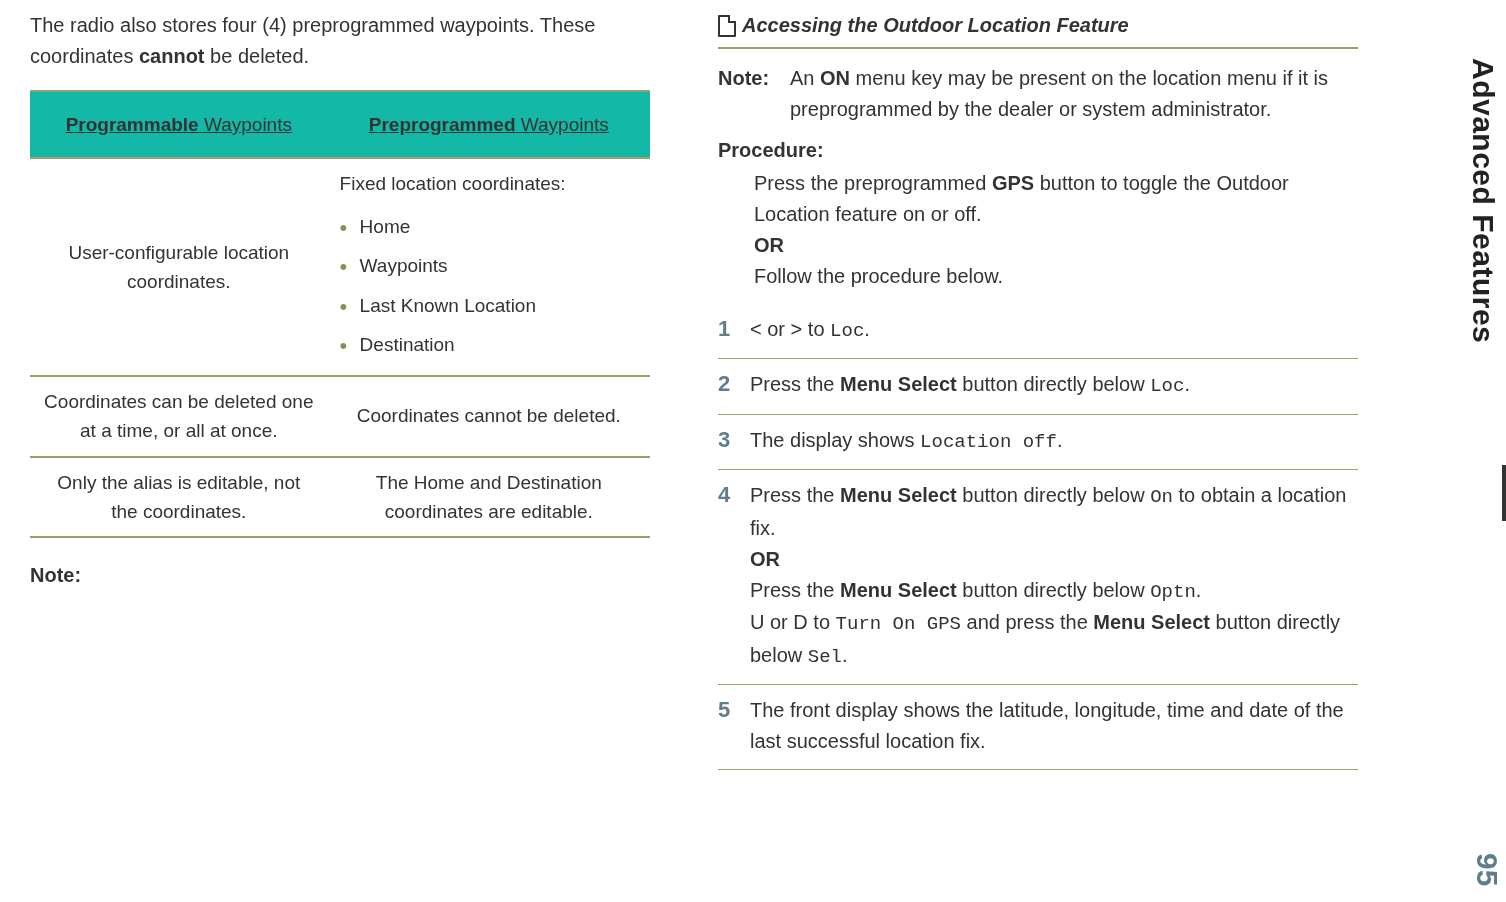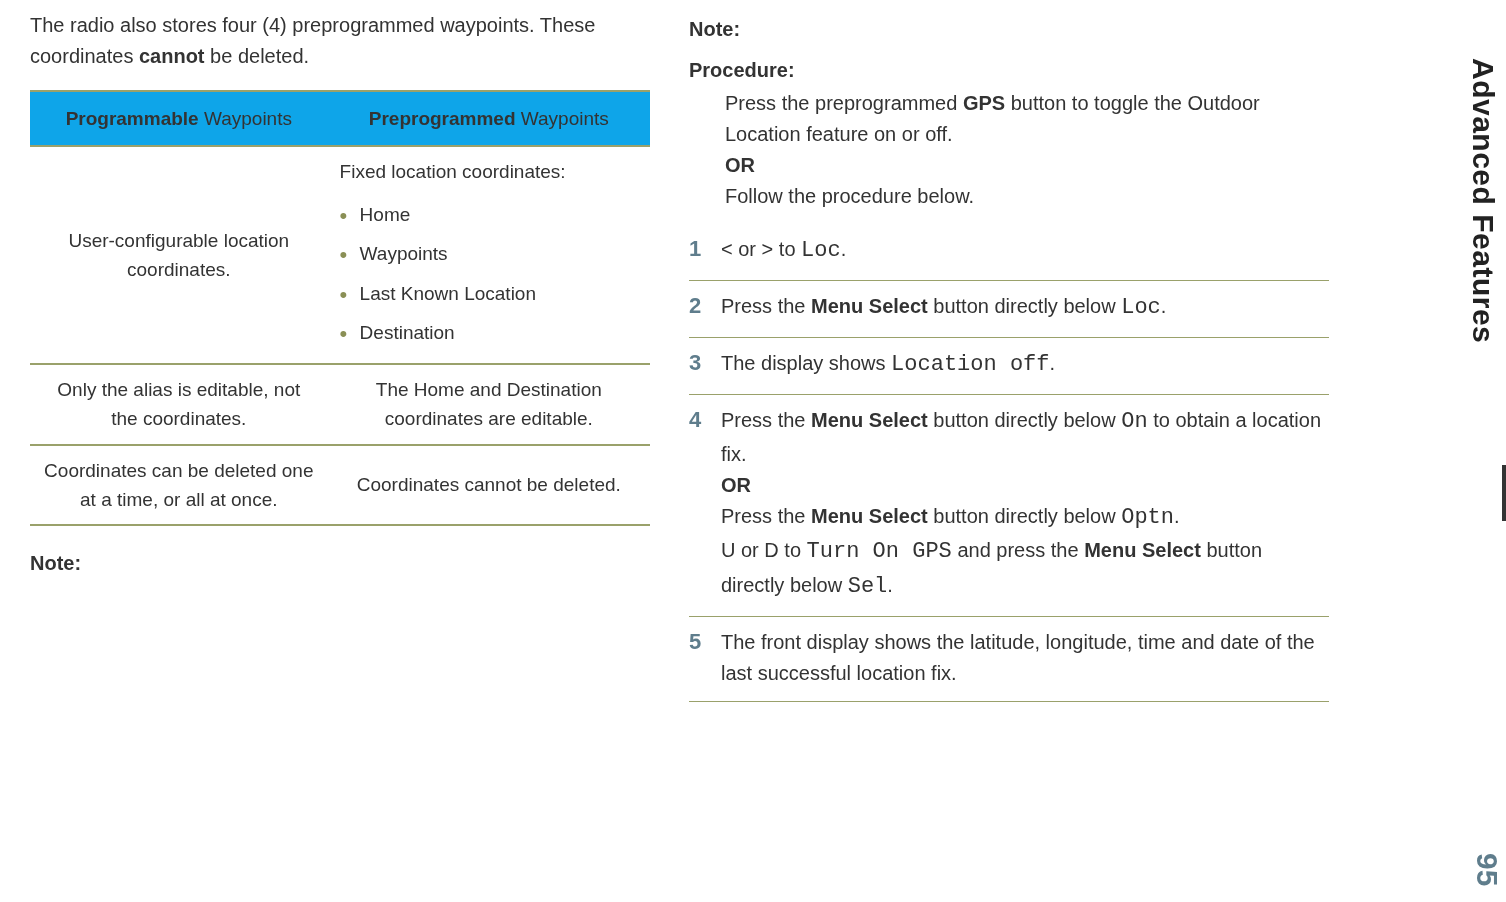--- a/index.html
+++ b/index.html
@@ -9,46 +9,47 @@
     height: 902px;
     font-family: Arial, Helvetica, sans-serif;
     font-size: 20px;
     color: #333;
     position: relative;
     box-sizing: border-box;
   }
   .page {
     display: flex;
     padding: 10px 20px 20px 30px;
-    gap: 39px;
+    gap: 68px;
     height: 100%;
     box-sizing: border-box;
     position: relative;
   }
   .col {
     width: 620px;
     line-height: 1.55;
   }
   .right-col {
     width: 640px;
   }
   b, .bold { font-weight: bold; }
   .intro { margin-bottom: 18px; }
   table {
     border-collapse: collapse;
     width: 100%;
     font-size: 19px;
     margin-bottom: 22px;
   }
   th {
-    background: #0ea5e9;
+    background: #14b8a6;
     border-bottom: 2px solid #9aa16b;
     border-top: 2px solid #9aa16b;
-    padding: 12px 6px;
+    padding: 18px 6px;
     font-weight: normal;
+    text-decoration: underline;
   }
   th .bold { font-weight: bold; }
   td {
     border-bottom: 2px solid #9aa16b;
     padding: 10px 12px;
     vertical-align: middle;
     text-align: center;
   }
   td.leftcell { width:48%; }
   td.rightcell { width:52%; text-align:left; }
@@ -70,21 +71,21 @@
   .doc-icon {
     width:14px; height:18px; border:2px solid #333; border-radius:1px;
     position:relative; display:inline-block;
   }
   .doc-icon::before {
     content:""; position:absolute; top:-2px; right:-2px;
     width:6px; height:6px; background:#fff; border-left:2px solid #333; border-bottom:2px solid #333;
   }
   .proc-label { font-weight:bold; margin-top:8px; margin-bottom:2px; }
   .proc-intro { margin-bottom:12px;margin-left:36px; }
-  .code { font-family: "Courier New", monospace; font-size:22px; }
+  .code { font-family: "Courier New", monospace; font-size:19px; }
   ol.steps { list-style:none; padding:0; margin:0; counter-reset: step; }
   ol.steps > li {
     counter-increment: step;
     position:relative;
     padding: 10px 0 12px 32px;
     border-bottom: 1.5px solid #9aa16b;
   }
   ol.steps > li::before {
     content: counter(step);
     position:absolute; left:0; top:8px;
@@ -131,39 +132,46 @@
             <div style="text-align:left;">Fixed location coordinates:</div>
             <ul>
               <li>Home</li>
               <li>Waypoints</li>
               <li>Last Known Location</li>
               <li>Destination</li>
             </ul>
           </td>
         </tr>
         <tr>
+          <td class="leftcell">Coordinates can be deleted one at a time, or all at once.</td>
+          <td>Coordinates cannot be deleted.</td>
+        </tr>
+        <tr>
           <td class="leftcell">Only the alias is editable, not the coordinates.</td>
           <td>The Home and Destination coordinates are editable.</td>
         </tr>
-        <tr>
-          <td class="leftcell">Coordinates can be deleted one at a time, or all at once.</td>
-          <td>Coordinates cannot be deleted.</td>
-        </tr>
       </tbody>
     </table>
 
     <div class="note">
       <div class="note-label">Note:</div>
     </div>
   </div>
 
   <div class="col right-col">
+    <div class="section-title">
+      <span class="doc-icon"></span>
+      <span>Accessing the Outdoor Location Feature</span>
+    </div>
 
     <div class="note" style="margin-bottom:10px;">
       <div class="note-label">Note:</div>
+      <div>
+        <span>An </span><b>ON</b><span> menu key may be present on the location menu if it is preprogrammed by the dealer or system administrator.</span>
+      </div>
     </div>
 
     <div class="proc-label">Procedure:</div>
     <div class="proc-intro">
       <span>Press the preprogrammed </span><b>GPS</b><span> button to toggle the Outdoor Location feature on or off.</span><br>
       <b>OR</b><br>
       <span>Follow the procedure below.</span>
     </div>
 
     <ol class="steps">

